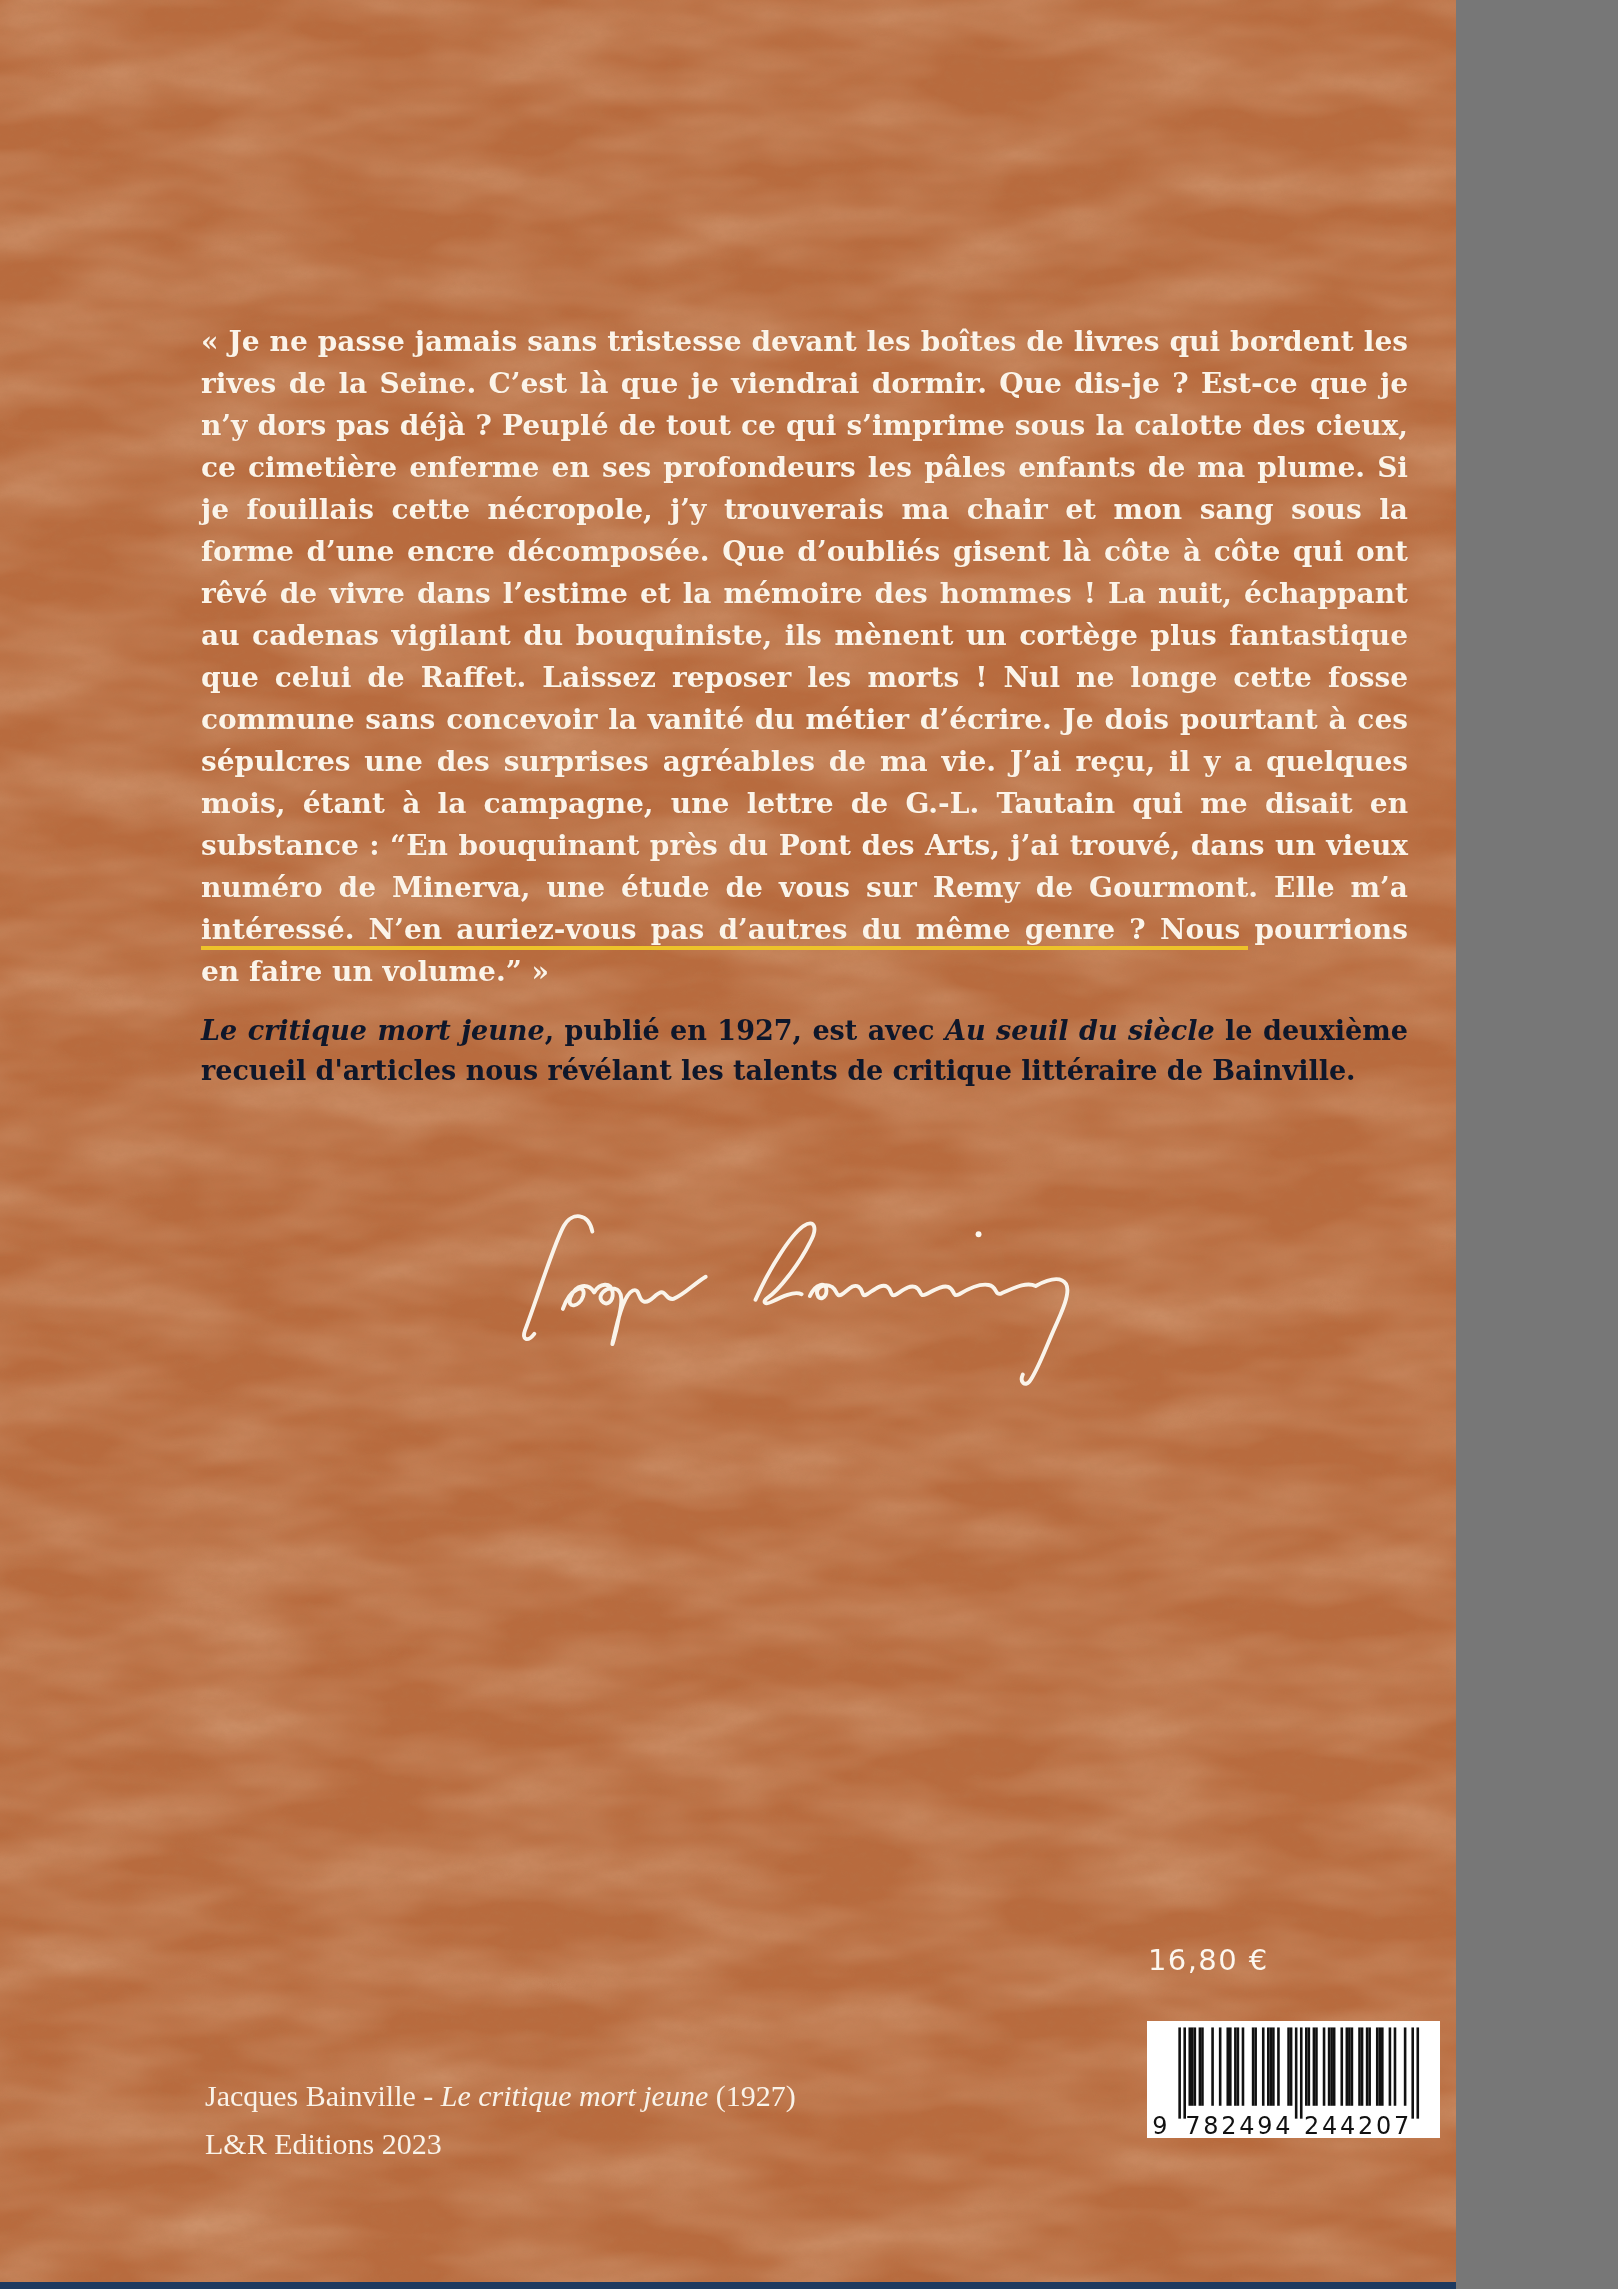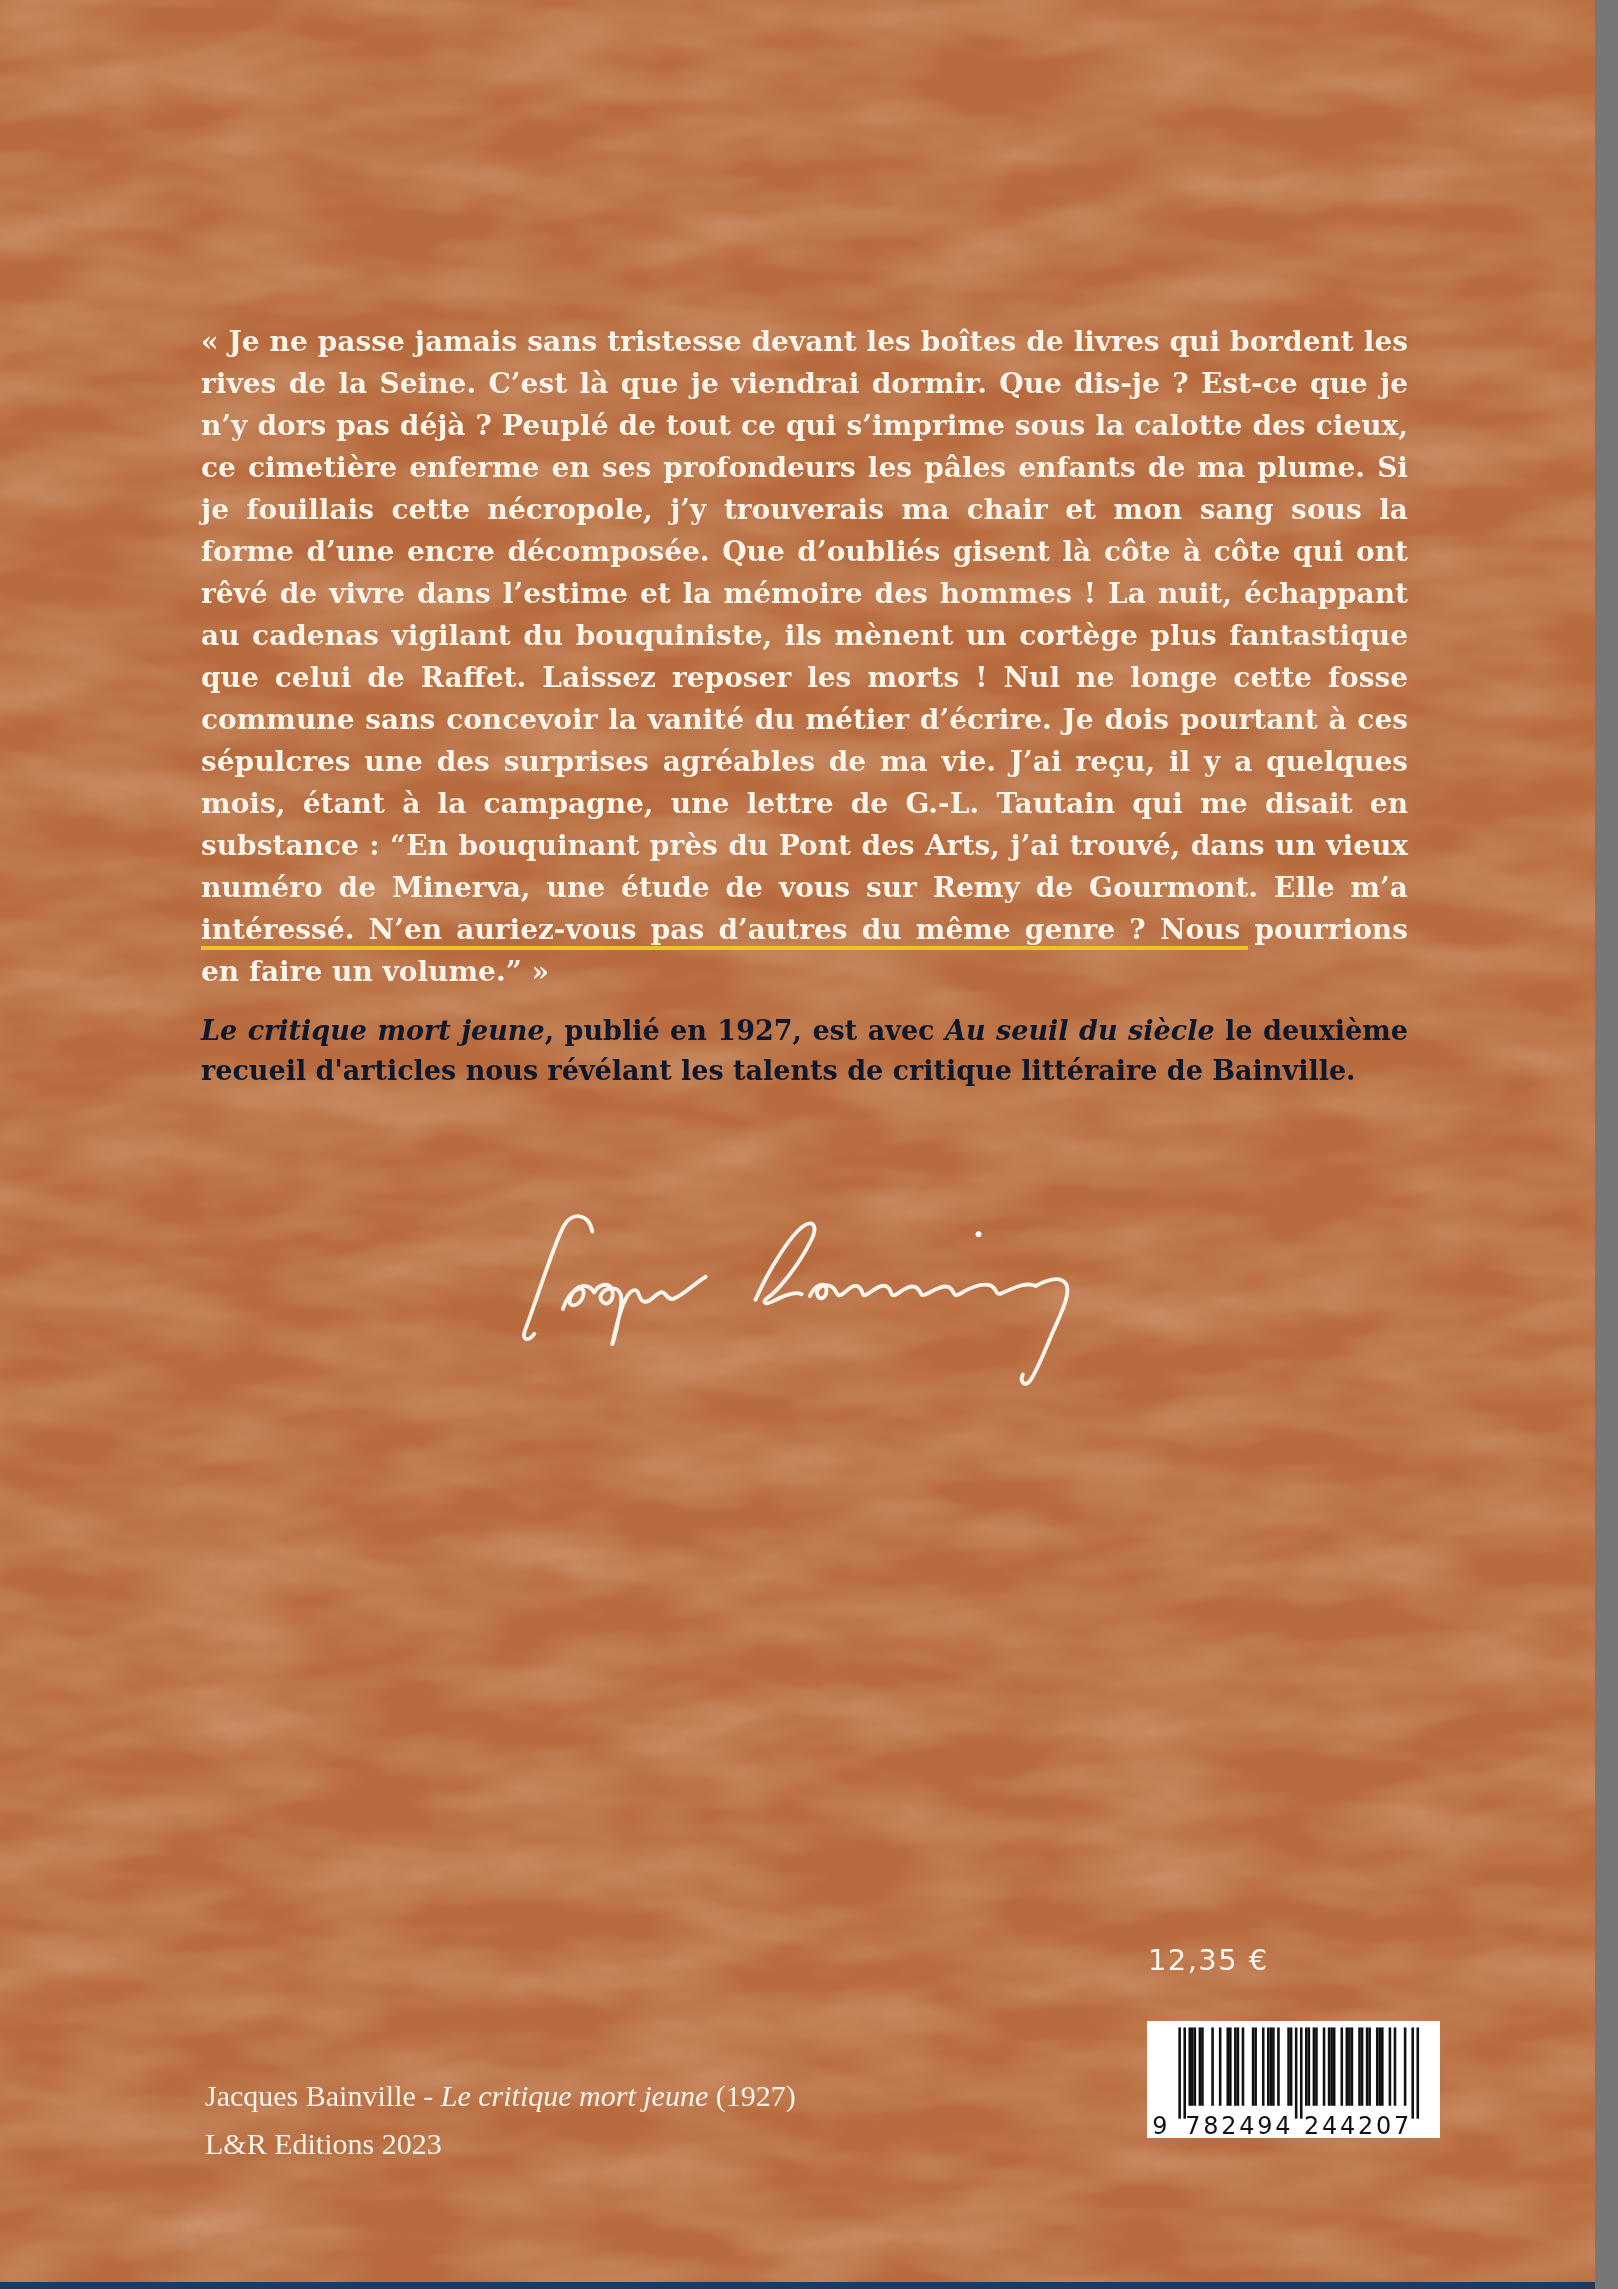--- a/index.html
+++ b/index.html
@@ -1,18 +1,18 @@
 <!DOCTYPE html>
 <html style="font-size:14.8px"><head>
 <meta charset="utf-8">
 <style>
   html,body{margin:0;padding:0;background:#777;}
   .cover{
     position:relative;
-    width:1595px;height:2290px;
+    width:1456px;height:2290px;
     background:#b86b3e;
     overflow:hidden;
     font-family:"DejaVu Serif", serif;
   }
   .texture{position:absolute;inset:0;pointer-events:none;}
   .quote{
     position:absolute;left:201px;top:293px;width:1207px;
     color:#fbf4e9;
     font:bold 28px/42px "DejaVu Serif", serif;
     text-align:justify;text-align-last:left;
@@ -91,21 +91,21 @@
 
     <path d="M84,128 C92,104 110,100 106,114 C102,126 88,128 92,116 C98,100 112,100 118,110 C124,100 136,98 138,110 C139,120 131,126 126,119 C122,113 130,104 140,106 C150,108 148,122 145,136 C141,158 135,176 139,160 C143,142 150,112 160,108 C168,105 165,118 172,120 C178,122 184,112 190,110 C196,108 196,119 204,117 C215,113 227,100 239,93"></path>
 
     <path d="M293,118 C308,84 331,48 345,38 C357,30 361,40 352,56 C340,80 318,108 306,116 C300,120 303,124 311,120 C321,115 335,108 343,112"></path>
 
     <path d="M352,114 C358,100 370,98 370,108 C370,116 362,120 360,112 C358,104 368,100 376,104 C382,108 380,116 387,112 C393,108 399,100 405,104 C411,108 407,116 414,112 C422,107 430,100 436,104 C442,108 438,116 446,112 C454,107 460,102 466,104 C474,107 470,116 478,112 C488,107 496,102 502,104 C510,107 506,116 514,112 C524,106 536,100 546,102 C556,104 552,114 560,111 C572,106 586,98 597,103 C610,96 624,92 630,101 C635,110 626,130 616,152 C606,175 598,197 590,207 C586,212 579,208 583,199"></path>
 
     <circle class="dot" cx="535" cy="47" r="3.2"></circle>
   </svg>
 
-  <div class="price">12,35 €</div>
+  <div class="price">16,80 €</div>
 
   <div class="barcode-box">
     <svg width="293" height="117" viewBox="0 0 318 127">
       <g id="barcode-bars">
           <rect x="34.00" y="7" width="2.81" height="99"></rect>
           <rect x="39.50" y="7" width="2.81" height="99"></rect>
           <rect x="45.00" y="7" width="2.81" height="85"></rect>
           <rect x="47.75" y="7" width="2.81" height="85"></rect>
           <rect x="50.50" y="7" width="2.81" height="85"></rect>
           <rect x="56.00" y="7" width="2.81" height="85"></rect>

